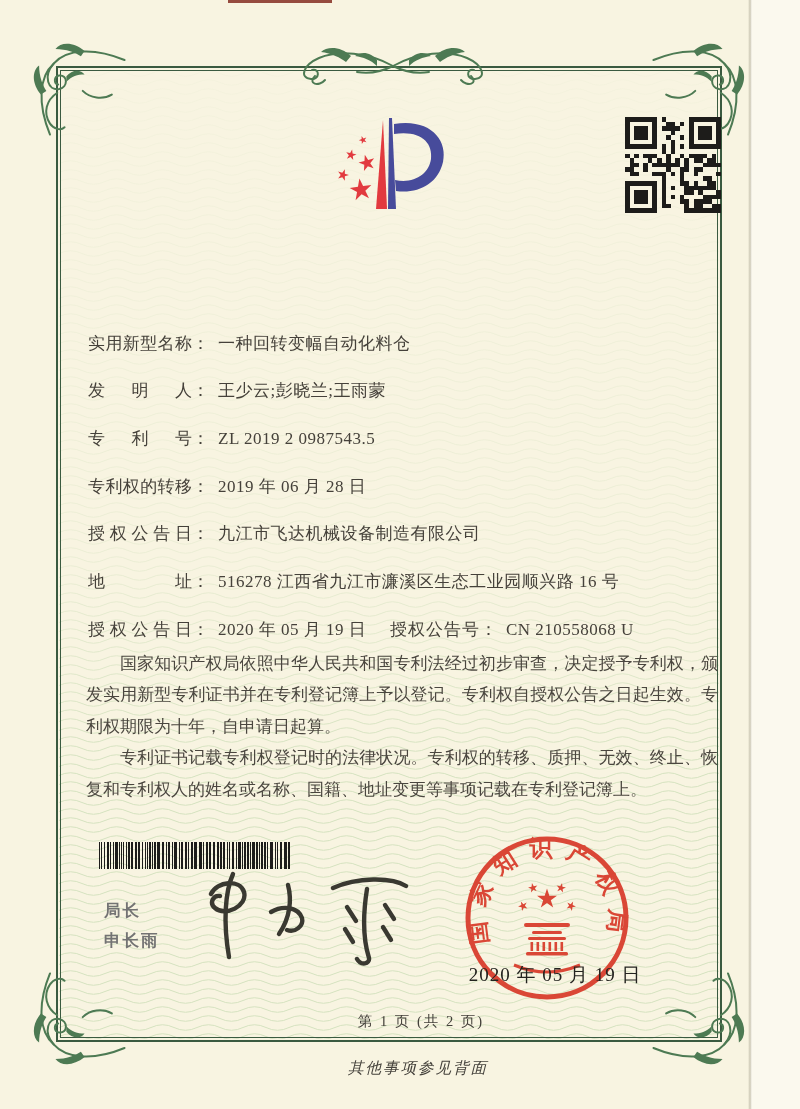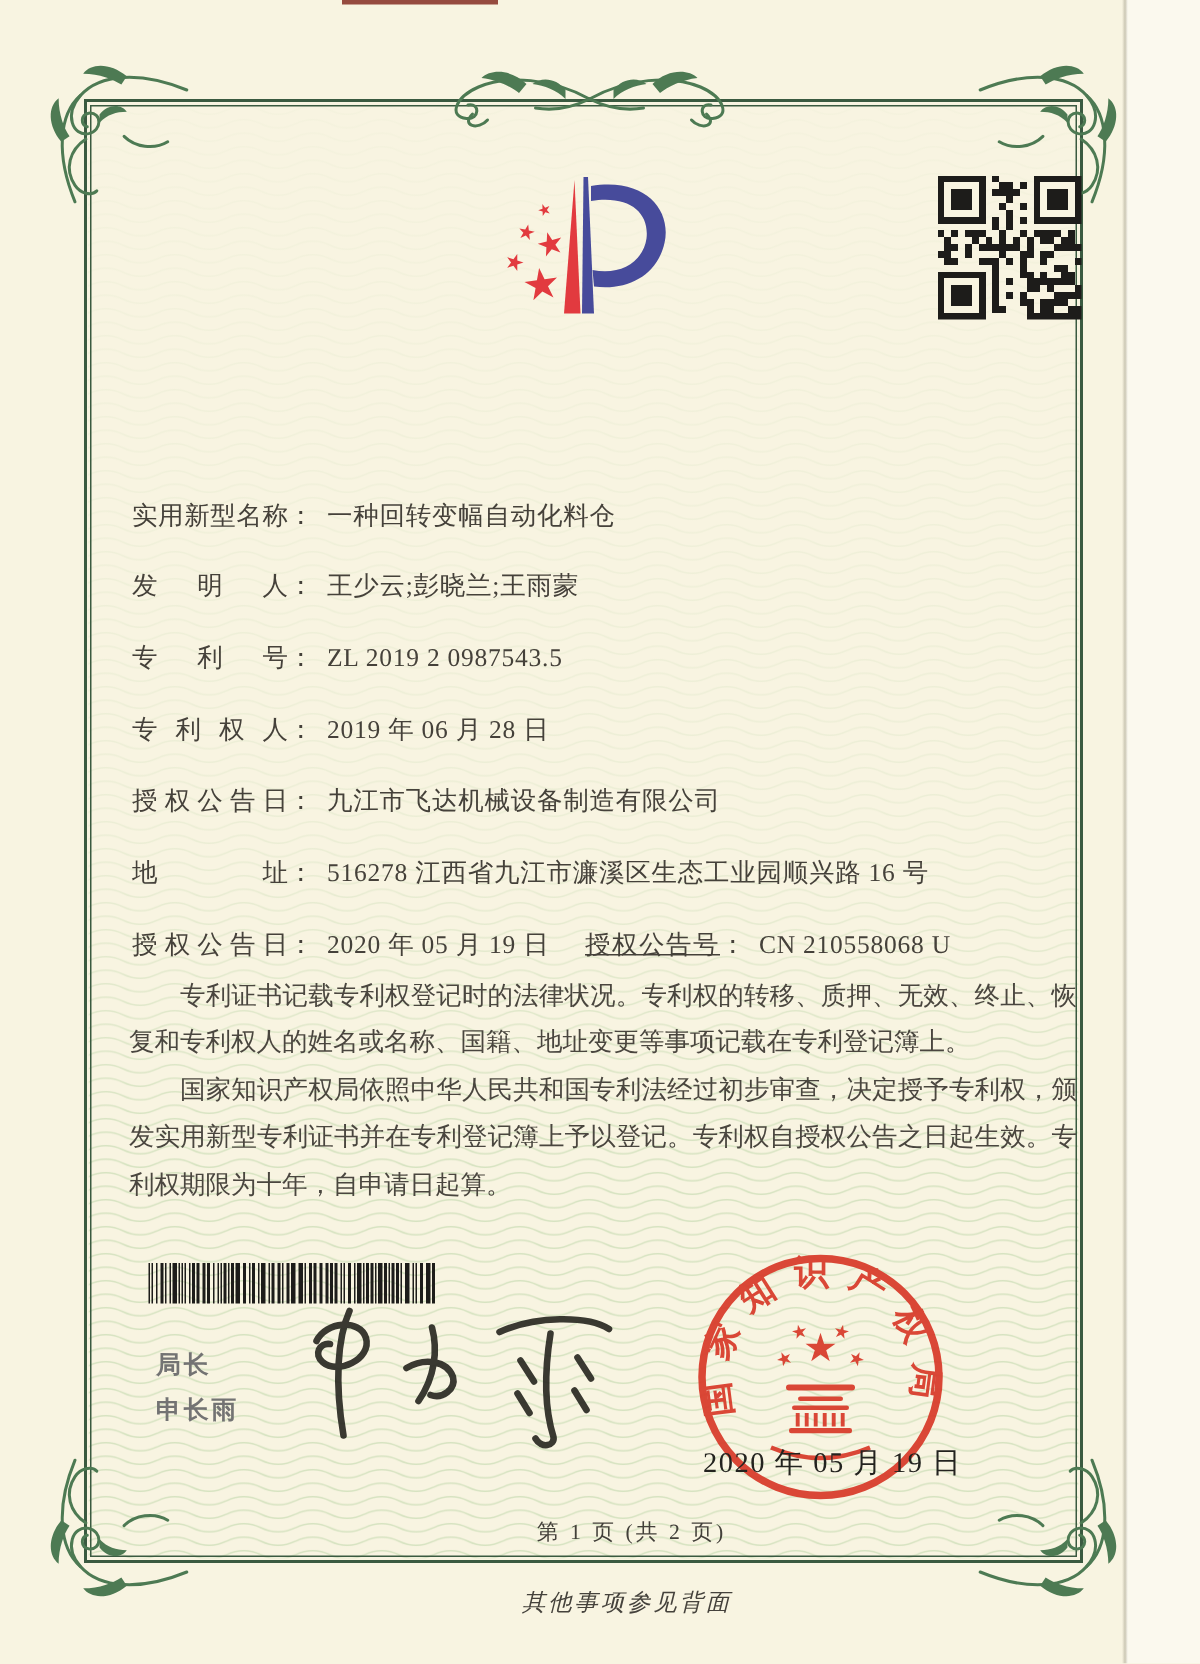--- a/index.html
+++ b/index.html
@@ -28,21 +28,21 @@
 
   .title{position:absolute;left:0;top:236px;width:800px;text-align:center;
          font-size:40px;font-weight:600;color:#3a3a38;letter-spacing:12px;padding-left:12px;box-sizing:border-box;}
 
   .fields{position:absolute;left:88px;top:332px;width:630px;font-size:17px;color:#45413a;}
   .frow{position:absolute;left:0;white-space:nowrap;}
   .jlabel{display:inline-block;width:104px;text-align:justify;text-align-last:justify;}
   .colon{padding-right:9px;}
   .fvalue{letter-spacing:.5px;}
   .grant-no{position:absolute;left:302px;top:0;}
-  .grant-no .jlabel{width:auto;text-align:left;text-align-last:auto;letter-spacing:1px;text-decoration:underline;}
+  .grant-no .jlabel{width:auto;text-align:left;text-align-last:auto;letter-spacing:1px;}
 
   .body-text{position:absolute;left:86px;top:648px;width:632px;font-size:17px;line-height:31.4px;
              color:#4a463f;text-align:justify;}
   .body-text p{margin:0;text-indent:2em;}
 
   .barcode{position:absolute;left:99px;top:842px;width:196px;height:27px;font-size:0;}
   .barcode span{display:inline-block;height:27px;background:#1d1c1a;vertical-align:top;}
 
   .officer{position:absolute;left:104px;top:895px;font-family:"Liberation Sans","DejaVu Sans",sans-serif;
            font-size:16.5px;font-weight:700;color:#737373;line-height:30px;letter-spacing:2px;}
@@ -283,32 +283,32 @@
       <rect x="0" y="14" width="7" height="7" fill="#1d1c1a"></rect>
       <rect x="1" y="15" width="5" height="5" fill="#f8f4e1"></rect>
       <rect x="2" y="16" width="3" height="3" fill="#1d1c1a"></rect>
     </svg>
 
 
   <div class="fields">
     <div class="frow" style="top:0"><span class="jlabel">实用新型名称</span><span class="colon">：</span><span class="fvalue">一种回转变幅自动化料仓</span></div>
     <div class="frow" style="top:47px"><span class="jlabel">发明人</span><span class="colon">：</span><span class="fvalue">王少云;彭晓兰;王雨蒙</span></div>
     <div class="frow" style="top:95px"><span class="jlabel">专利号</span><span class="colon">：</span><span class="fvalue">ZL 2019 2 0987543.5</span></div>
-    <div class="frow" style="top:143px"><span class="jlabel">专利权人</span><span class="colon">：</span><span class="fvalue">2019 年 06 月 28 日</span></div>
+    <div class="frow" style="top:143px"><span class="jlabel">专利权的转移</span><span class="colon">：</span><span class="fvalue">2019 年 06 月 28 日</span></div>
     <div class="frow" style="top:190px"><span class="jlabel">授权公告日</span><span class="colon">：</span><span class="fvalue">九江市飞达机械设备制造有限公司</span></div>
     <div class="frow" style="top:238px"><span class="jlabel">地址</span><span class="colon">：</span><span class="fvalue">516278 江西省九江市濂溪区生态工业园顺兴路 16 号</span></div>
     <div class="frow" style="top:286px">
       <span class="jlabel">授权公告日</span><span class="colon">：</span><span class="fvalue">2020 年 05 月 19 日</span>
       <span class="grant-no"><span class="jlabel">授权公告号</span><span class="colon">：</span><span class="fvalue">CN 210558068 U</span></span>
     </div>
   </div>
 
   <div class="body-text">
+    <p>国家知识产权局依照中华人民共和国专利法经过初步审查，决定授予专利权，颁发实用新型专利证书并在专利登记簿上予以登记。专利权自授权公告之日起生效。专利权期限为十年，自申请日起算。</p>
     <p>专利证书记载专利权登记时的法律状况。专利权的转移、质押、无效、终止、恢复和专利权人的姓名或名称、国籍、地址变更等事项记载在专利登记簿上。</p>
-    <p>国家知识产权局依照中华人民共和国专利法经过初步审查，决定授予专利权，颁发实用新型专利证书并在专利登记簿上予以登记。专利权自授权公告之日起生效。专利权期限为十年，自申请日起算。</p>
   </div>
 
   <div class="barcode" id="barcode"><span style="width: 1px; margin-right: 1px;"></span><span style="width: 1px; margin-right: 2px;"></span><span style="width: 1px; margin-right: 2px;"></span><span style="width: 2px; margin-right: 1px;"></span><span style="width: 1px; margin-right: 2px;"></span><span style="width: 1px; margin-right: 1px;"></span><span style="width: 3px; margin-right: 1px;"></span><span style="width: 1px; margin-right: 1px;"></span><span style="width: 1px; margin-right: 1px;"></span><span style="width: 1px; margin-right: 2px;"></span><span style="width: 1px; margin-right: 1px;"></span><span style="width: 2px; margin-right: 1px;"></span><span style="width: 2px; margin-right: 2px;"></span><span style="width: 2px; margin-right: 1px;"></span><span style="width: 2px; margin-right: 2px;"></span><span style="width: 1px; margin-right: 2px;"></span><span style="width: 1px; margin-right: 1px;"></span><span style="width: 1px; margin-right: 1px;"></span><span style="width: 2px; margin-right: 1px;"></span><span style="width: 1px; margin-right: 1px;"></span><span style="width: 2px; margin-right: 1px;"></span><span style="width: 3px; margin-right: 2px;"></span><span style="width: 2px; margin-right: 2px;"></span><span style="width: 1px; margin-right: 1px;"></span><span style="width: 2px; margin-right: 2px;"></span><span style="width: 1px; margin-right: 1px;"></span><span style="width: 3px; margin-right: 2px;"></span><span style="width: 1px; margin-right: 1px;"></span><span style="width: 2px; margin-right: 2px;"></span><span style="width: 2px; margin-right: 1px;"></span><span style="width: 1px; margin-right: 2px;"></span><span style="width: 2px; margin-right: 1px;"></span><span style="width: 3px; margin-right: 2px;"></span><span style="width: 3px; margin-right: 1px;"></span><span style="width: 1px; margin-right: 2px;"></span><span style="width: 2px; margin-right: 1px;"></span><span style="width: 2px; margin-right: 2px;"></span><span style="width: 2px; margin-right: 2px;"></span><span style="width: 2px; margin-right: 1px;"></span><span style="width: 2px; margin-right: 1px;"></span><span style="width: 2px; margin-right: 2px;"></span><span style="width: 1px; margin-right: 1px;"></span><span style="width: 1px; margin-right: 2px;"></span><span style="width: 2px; margin-right: 2px;"></span><span style="width: 1px; margin-right: 1px;"></span><span style="width: 3px; margin-right: 1px;"></span><span style="width: 1px; margin-right: 1px;"></span><span style="width: 2px; margin-right: 1px;"></span><span style="width: 2px; margin-right: 1px;"></span><span style="width: 1px; margin-right: 1px;"></span><span style="width: 3px; margin-right: 1px;"></span><span style="width: 2px; margin-right: 1px;"></span><span style="width: 1px; margin-right: 1px;"></span><span style="width: 2px; margin-right: 1px;"></span><span style="width: 2px; margin-right: 1px;"></span><span style="width: 1px; margin-right: 2px;"></span><span style="width: 3px; margin-right: 2px;"></span><span style="width: 1px; margin-right: 1px;"></span><span style="width: 1px; margin-right: 2px;"></span><span style="width: 2px; margin-right: 2px;"></span><span style="width: 3px; margin-right: 1px;"></span><span style="width: 2px; margin-right: 2px;"></span></div>
 
   <div class="officer">
     <div>局长</div>
     <div>申长雨</div>
   </div>
 
   <svg class="signature" viewBox="0 0 230 110">

